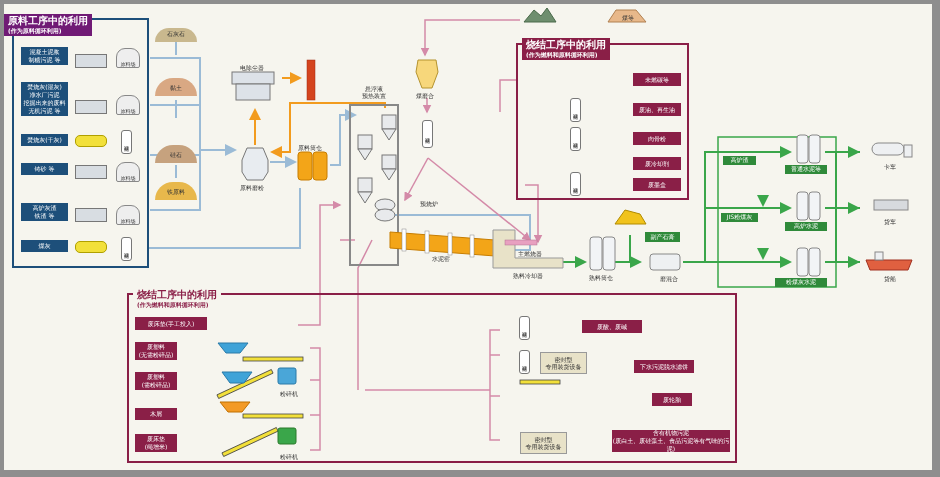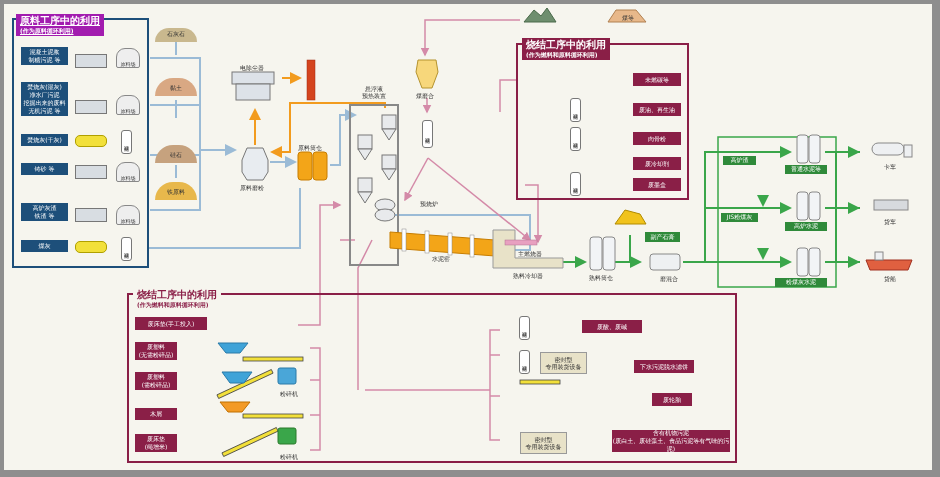--- a/index.html
+++ b/index.html
@@ -188,21 +188,21 @@
     <polygon points="218,343 248,343 240,353 226,353" fill="#3fa3d8" stroke="#2a7aa8"></polygon>
     <polygon points="222,372 252,372 244,383 230,383" fill="#3fa3d8" stroke="#2a7aa8"></polygon>
     <polygon points="220,402 250,402 242,412 228,412" fill="#f39a25" stroke="#c07000"></polygon>
   </g>
   <g>
     <rect x="278" y="368" width="18" height="16" rx="2" fill="#4aa6d8" stroke="#2a7aa8"></rect>
     <rect x="278" y="428" width="18" height="16" rx="2" fill="#3aa64a" stroke="#2a7a2a"></rect>
   </g>
 </svg>
 
-<div class="sec-title" style="left:16px;top:14px;background:#a21caf;color:#fff;text-decoration:underline;">
+<div class="sec-title" style="left:4px;top:14px;background:#701a75;color:#fff;">
   <span>原料工序中的利用</span>
   <span class="sec-sub">(作为原料循环利用)</span>
 </div>
 <div class="blue-tag" style="left:21px;top:47px;width:47px;height:18px;">混凝土泥浆
 制糖污泥 等</div>
 <div class="blue-tag" style="left:21px;top:82px;width:47px;height:34px;">焚烧灰(湿灰)
 净水厂污泥
 挖掘出来的废料
 无机污泥 等</div>
 <div class="blue-tag" style="left:21px;top:134px;width:47px;height:12px;">焚烧灰(干灰)</div>

